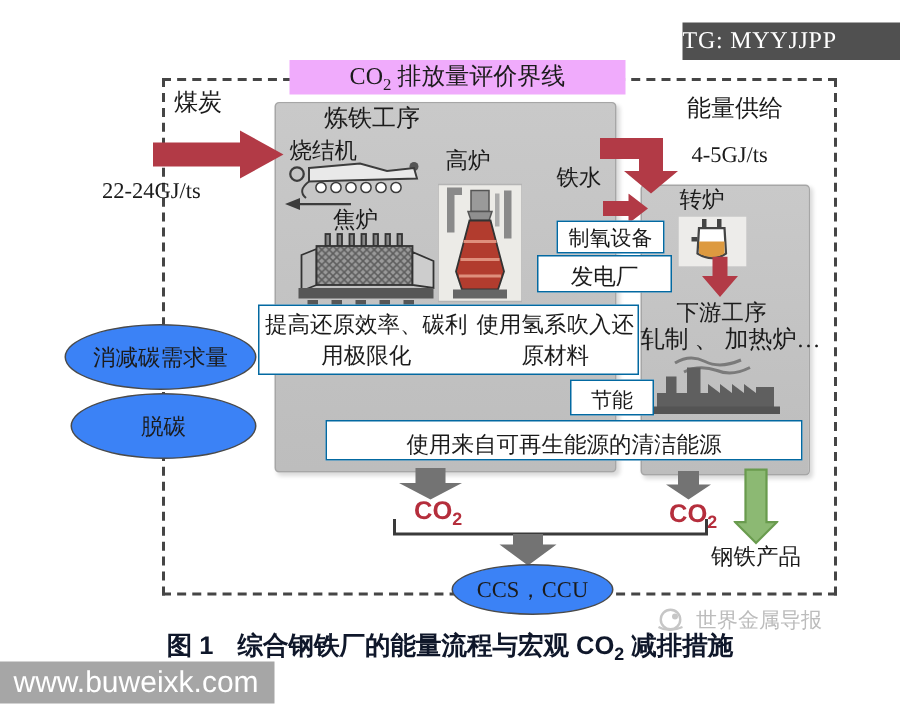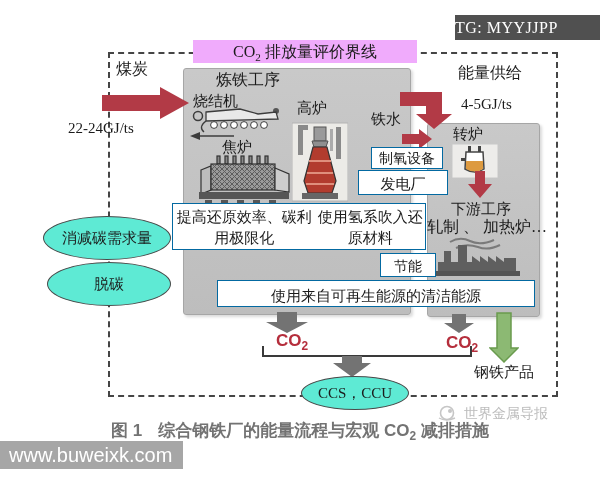--- a/index.html
+++ b/index.html
@@ -18,36 +18,36 @@
   .boundary-title{left:193px;top:40px;width:224px;height:23px;background:#f0abfc;z-index:5;
     font-size:16px;text-align:center;line-height:23px;}
   
   .graybox{background:linear-gradient(180deg,#c9c9c9,#bdbdbd);border:1px solid #a6a6a6;
     border-radius:3px;box-shadow:2px 2px 3px rgba(0,0,0,.15);z-index:2;}
   .ironbox{left:183px;top:68px;width:226px;height:245px;}
   .steelbox{left:427px;top:123px;width:111px;height:192px;}
   
   .wbox{background:#fff;border:1px solid #0369a1;z-index:6;display:flex;align-items:flex-end;
     justify-content:center;text-align:center;}
-  .oval{background:#5eead4;border:1.5px solid #4a4a4a;border-radius:50%;z-index:6;
+  .oval{background:#3b82f6;border:1.5px solid #4a4a4a;border-radius:50%;z-index:6;
     display:flex;align-items:center;justify-content:center;}
   
   .t16{font-size:16px;} .t15{font-size:15px;} .t14{font-size:14px;} .t13{font-size:16px;}
   sub.s{font-size:70%;vertical-align:-4px;line-height:0;}
   .co2lbl{font-family:"Liberation Sans","DejaVu Sans",sans-serif;font-weight:bold;
     font-size:17px;color:var(--co2-red,#b52e3c);z-index:6;}
   .z3{z-index:3;} .z4{z-index:4;} .z7{z-index:7;}
   svg{display:block;}
   .fill-red{fill:var(--arrow-red,#b23a46);}
   .fill-gray{fill:var(--arrow-gray,#737373);}
   .fill-green{fill:var(--arrow-green,#8cb973);stroke:#699b4e;stroke-width:1.5;}
   
   .caption{left:0;top:419px;width:600px;text-align:center;z-index:8;
     font-family:"Liberation Sans","DejaVu Sans",sans-serif;font-weight:bold;
-    font-size:17px;color:#737373;}
+    font-size:17px;color:#0f172a;}
   .caption .gap{display:inline-block;width:16px;}
   .watermark{color:#bcbcbc;font-size:14px;z-index:8;font-family:"Liberation Sans",sans-serif;}
   .urlbar{left:0;top:441px;width:183px;height:28px;background:#a6a6a6;color:#fff;
     font-family:"Liberation Sans","DejaVu Sans",sans-serif;font-size:20px;
     display:flex;align-items:center;padding-left:9px;box-sizing:border-box;z-index:9;}
 </style>
 </head>
 <body>
 
 <div id="stage">

